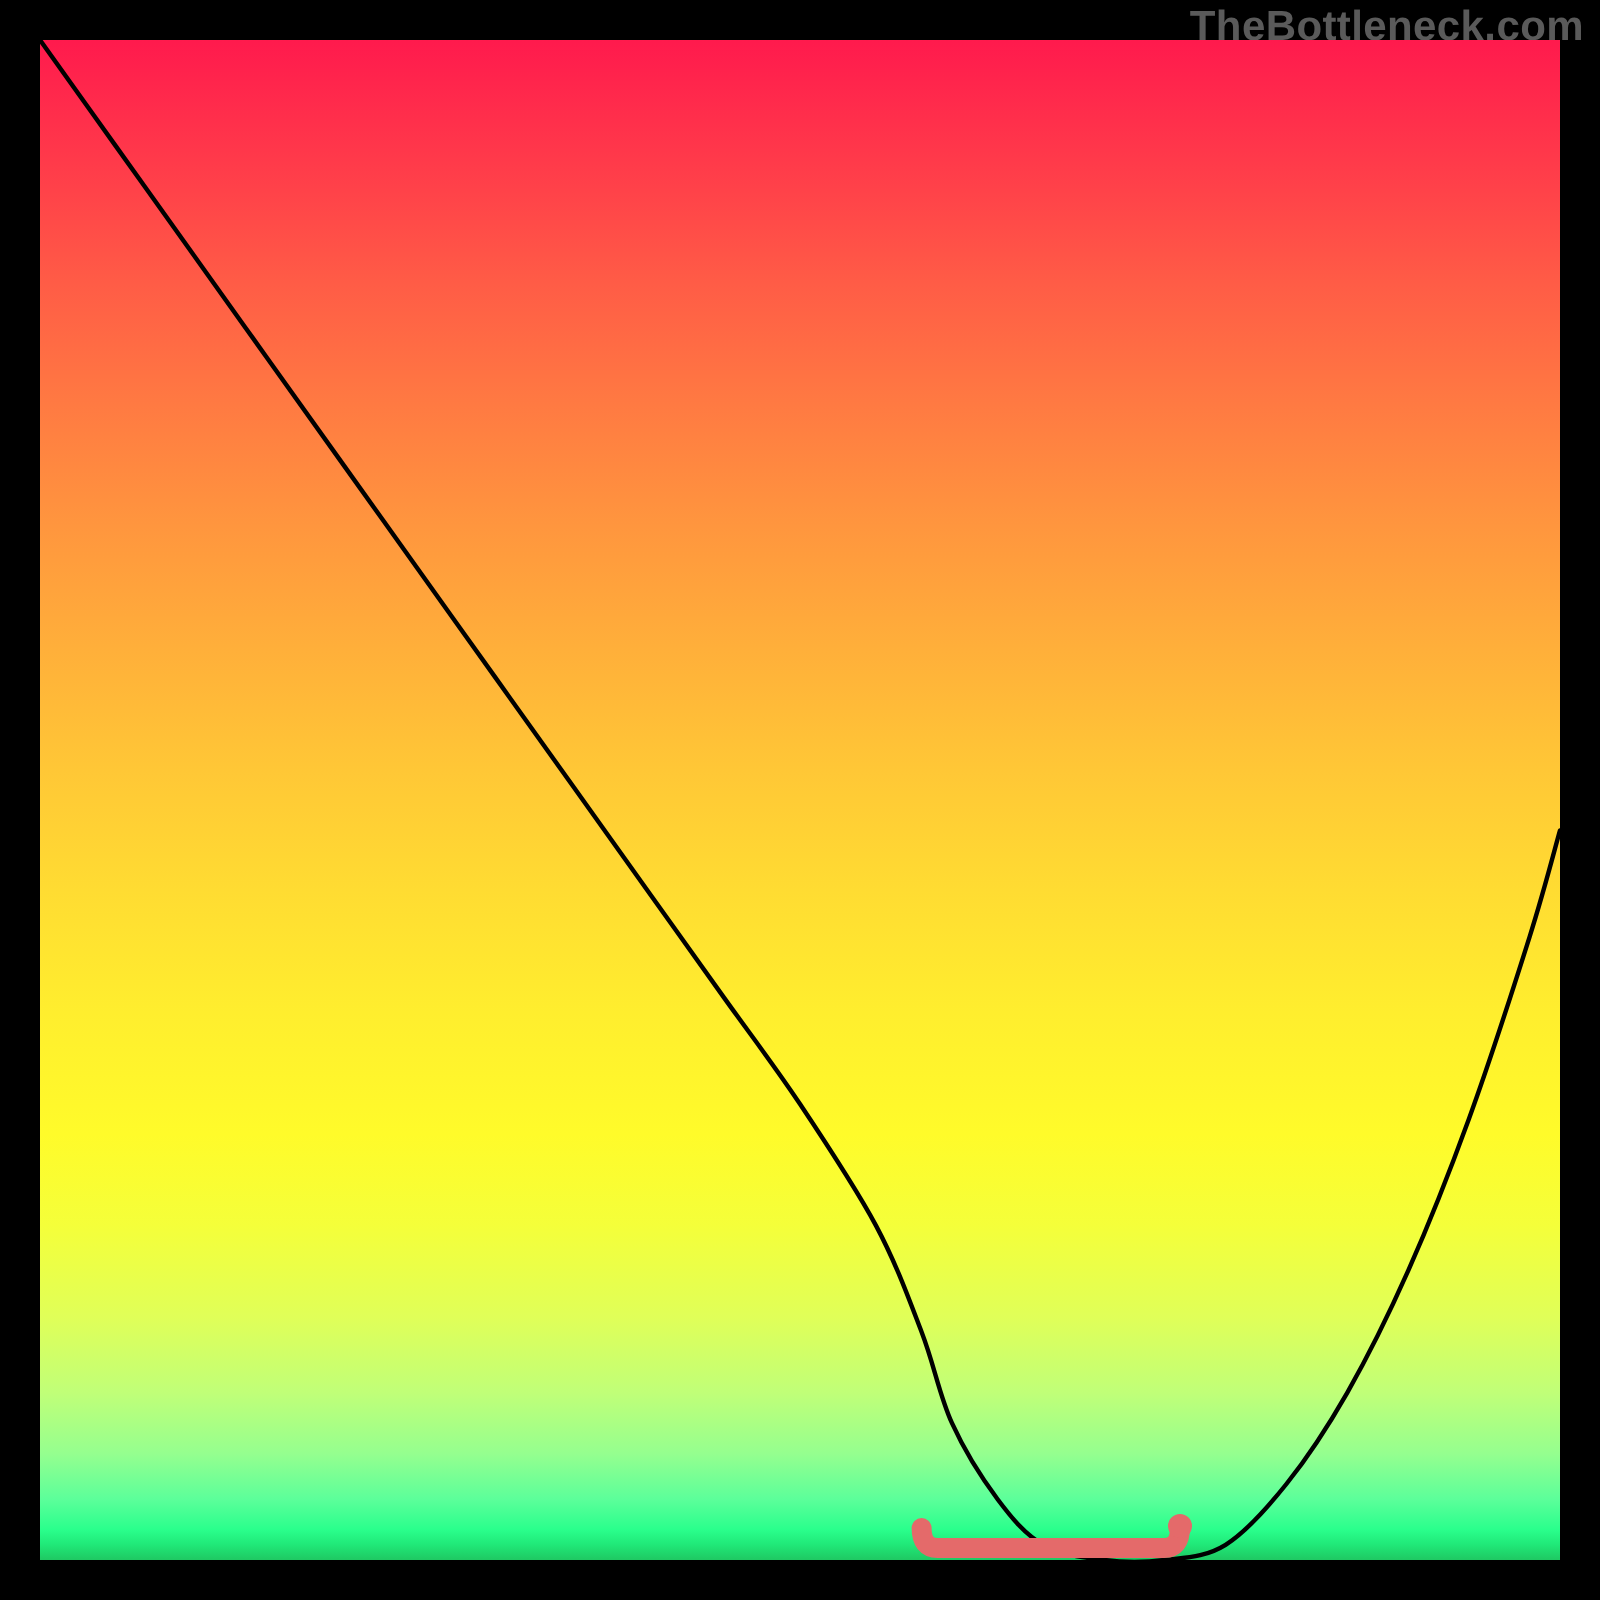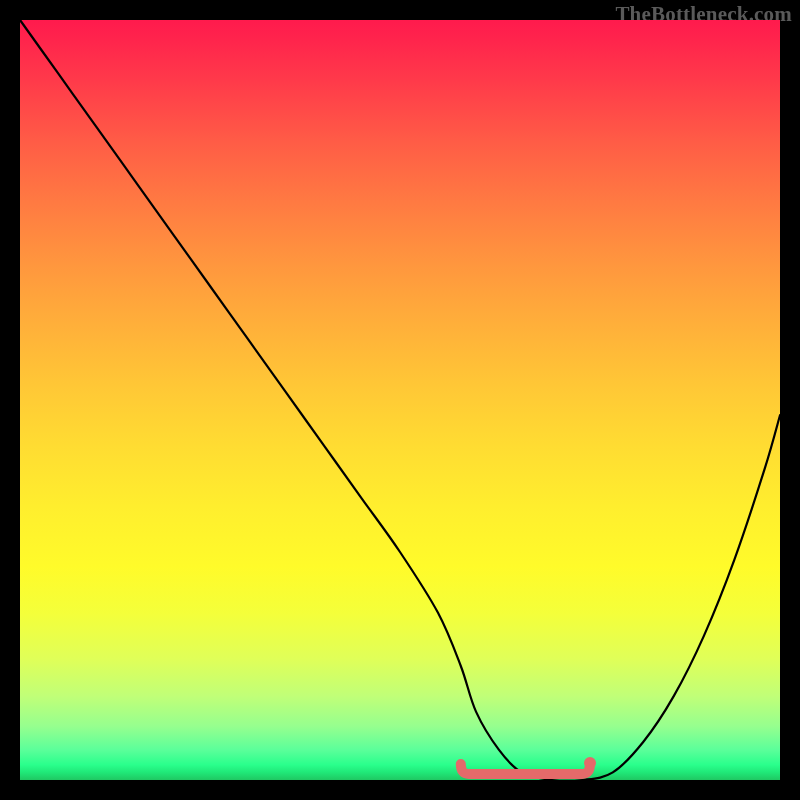--- a/index.html
+++ b/index.html
@@ -34,21 +34,21 @@
       #5cff9a 96%,
       #2aff8c 98%,
       #20e878 99%,
       #1fc862 100%
     );
   }
   .watermark {
     position: absolute;
     top: 2px;
     right: 8px;
-    font-family: Liberation Serif, serif;
+    font-family: Liberation Sans, sans-serif;
     font-size: 21px;
     font-weight: 600;
     color: #5a5a5a;
     letter-spacing: 0.2px;
   }
   svg.lines {
     position: absolute;
     left: 0; top: 0;
     width: 760px; height: 760px;
     overflow: visible;

